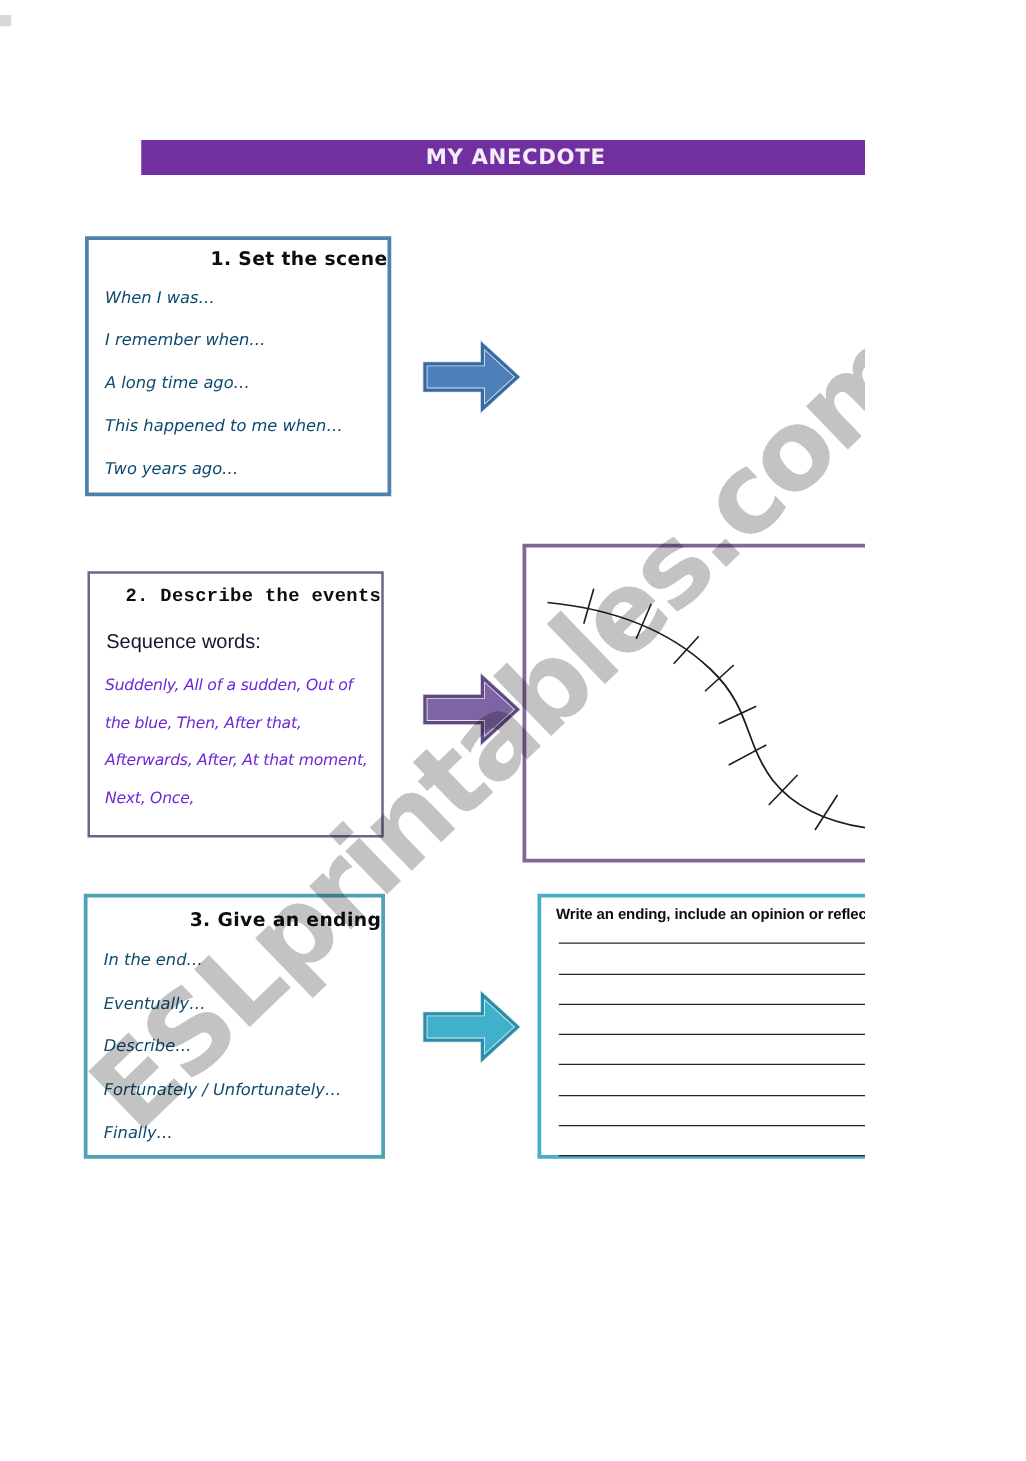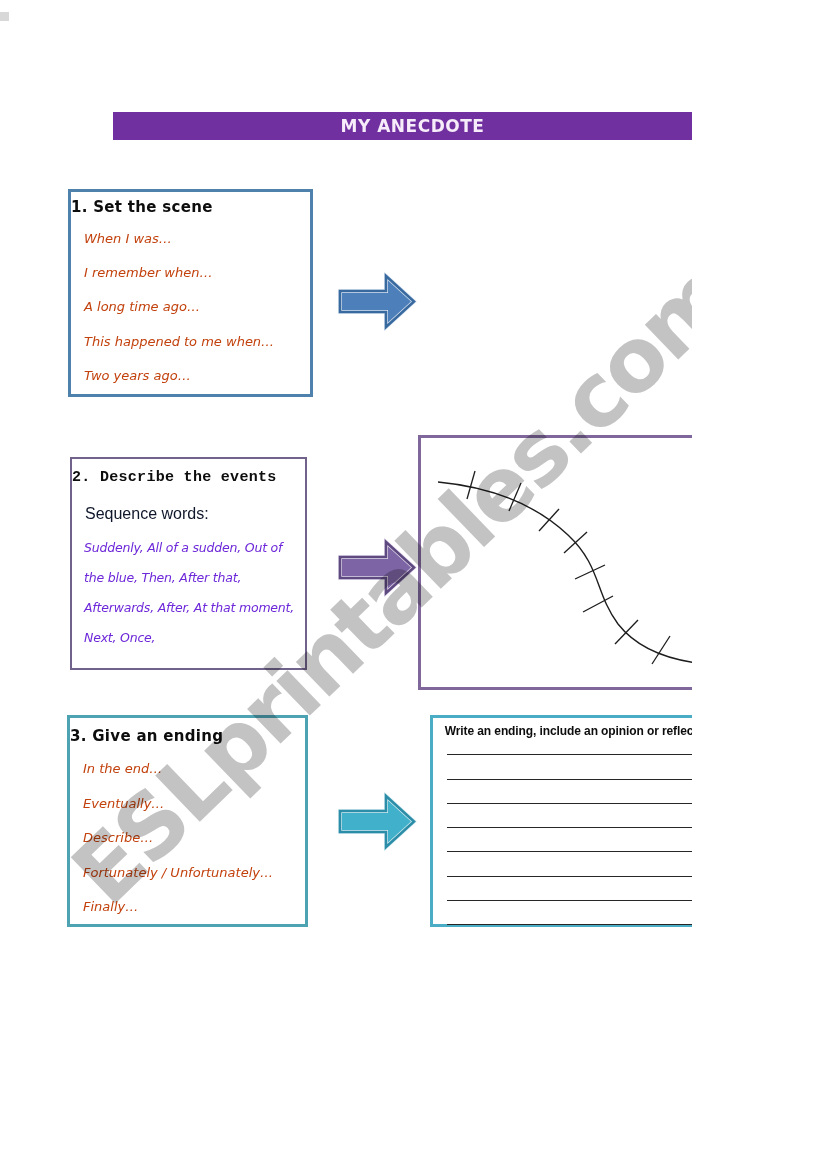--- a/index.html
+++ b/index.html
@@ -6,25 +6,25 @@
   .canvas{position:relative;width:692px;height:1169px;background:#ffffff;overflow:hidden;
           font-family:"Liberation Sans",sans-serif;margin-top:12px;}
   .corner-artifact{position:absolute;left:0;top:0;width:9px;height:9px;background:#d8d8d8;}
 
   .title-bar{position:absolute;left:113px;top:100px;width:599px;height:28px;background:#7130a0;
              display:flex;align-items:center;justify-content:center;}
   .title-bar .title-text{color:#f7edfa;font-weight:bold;font-size:17px;letter-spacing:.5px;
              font-family:"DejaVu Sans",sans-serif;}
 
   .box{position:absolute;background:#fff;box-sizing:border-box;}
-  .step-title{position:absolute;left:0;right:0;text-align:left;font-weight:bold;font-size:15px;
+  .step-title{position:absolute;left:0;right:0;text-align:right;font-weight:bold;font-size:15px;
               color:#0d0d0d;font-family:"DejaVu Sans",sans-serif;letter-spacing:.3px;}
   .target-title{position:absolute;left:4px;right:4px;text-align:center;font-weight:bold;font-size:12px;
               color:#0d0d0d;font-family:"Liberation Sans",sans-serif;letter-spacing:-.1px;}
-  .prompt{position:absolute;left:13px;font-style:italic;font-size:13px;color:#c2410c;
+  .prompt{position:absolute;left:13px;font-style:italic;font-size:13px;color:#0c4a6e;
           font-family:"DejaVu Sans",sans-serif;white-space:nowrap;}
   .plain-label{position:absolute;left:13px;font-size:16px;color:#0f172a;font-family:Liberation Sans, sans-serif;}
 
   
   #box1{left:68px;top:177px;width:245px;height:208px;border:3px solid #4f81ad;}
   #box1 .step-title{top:6px;}
   #box1 .p0{top:39px}#box1 .p1{top:73px}#box1 .p2{top:107px}#box1 .p3{top:142px}#box1 .p4{top:176px}
 
   #intro-box{left:437px;top:175px;width:306px;height:212px;border:2px solid #6d92ba;}
   #intro-box .target-title{top:8px;}

